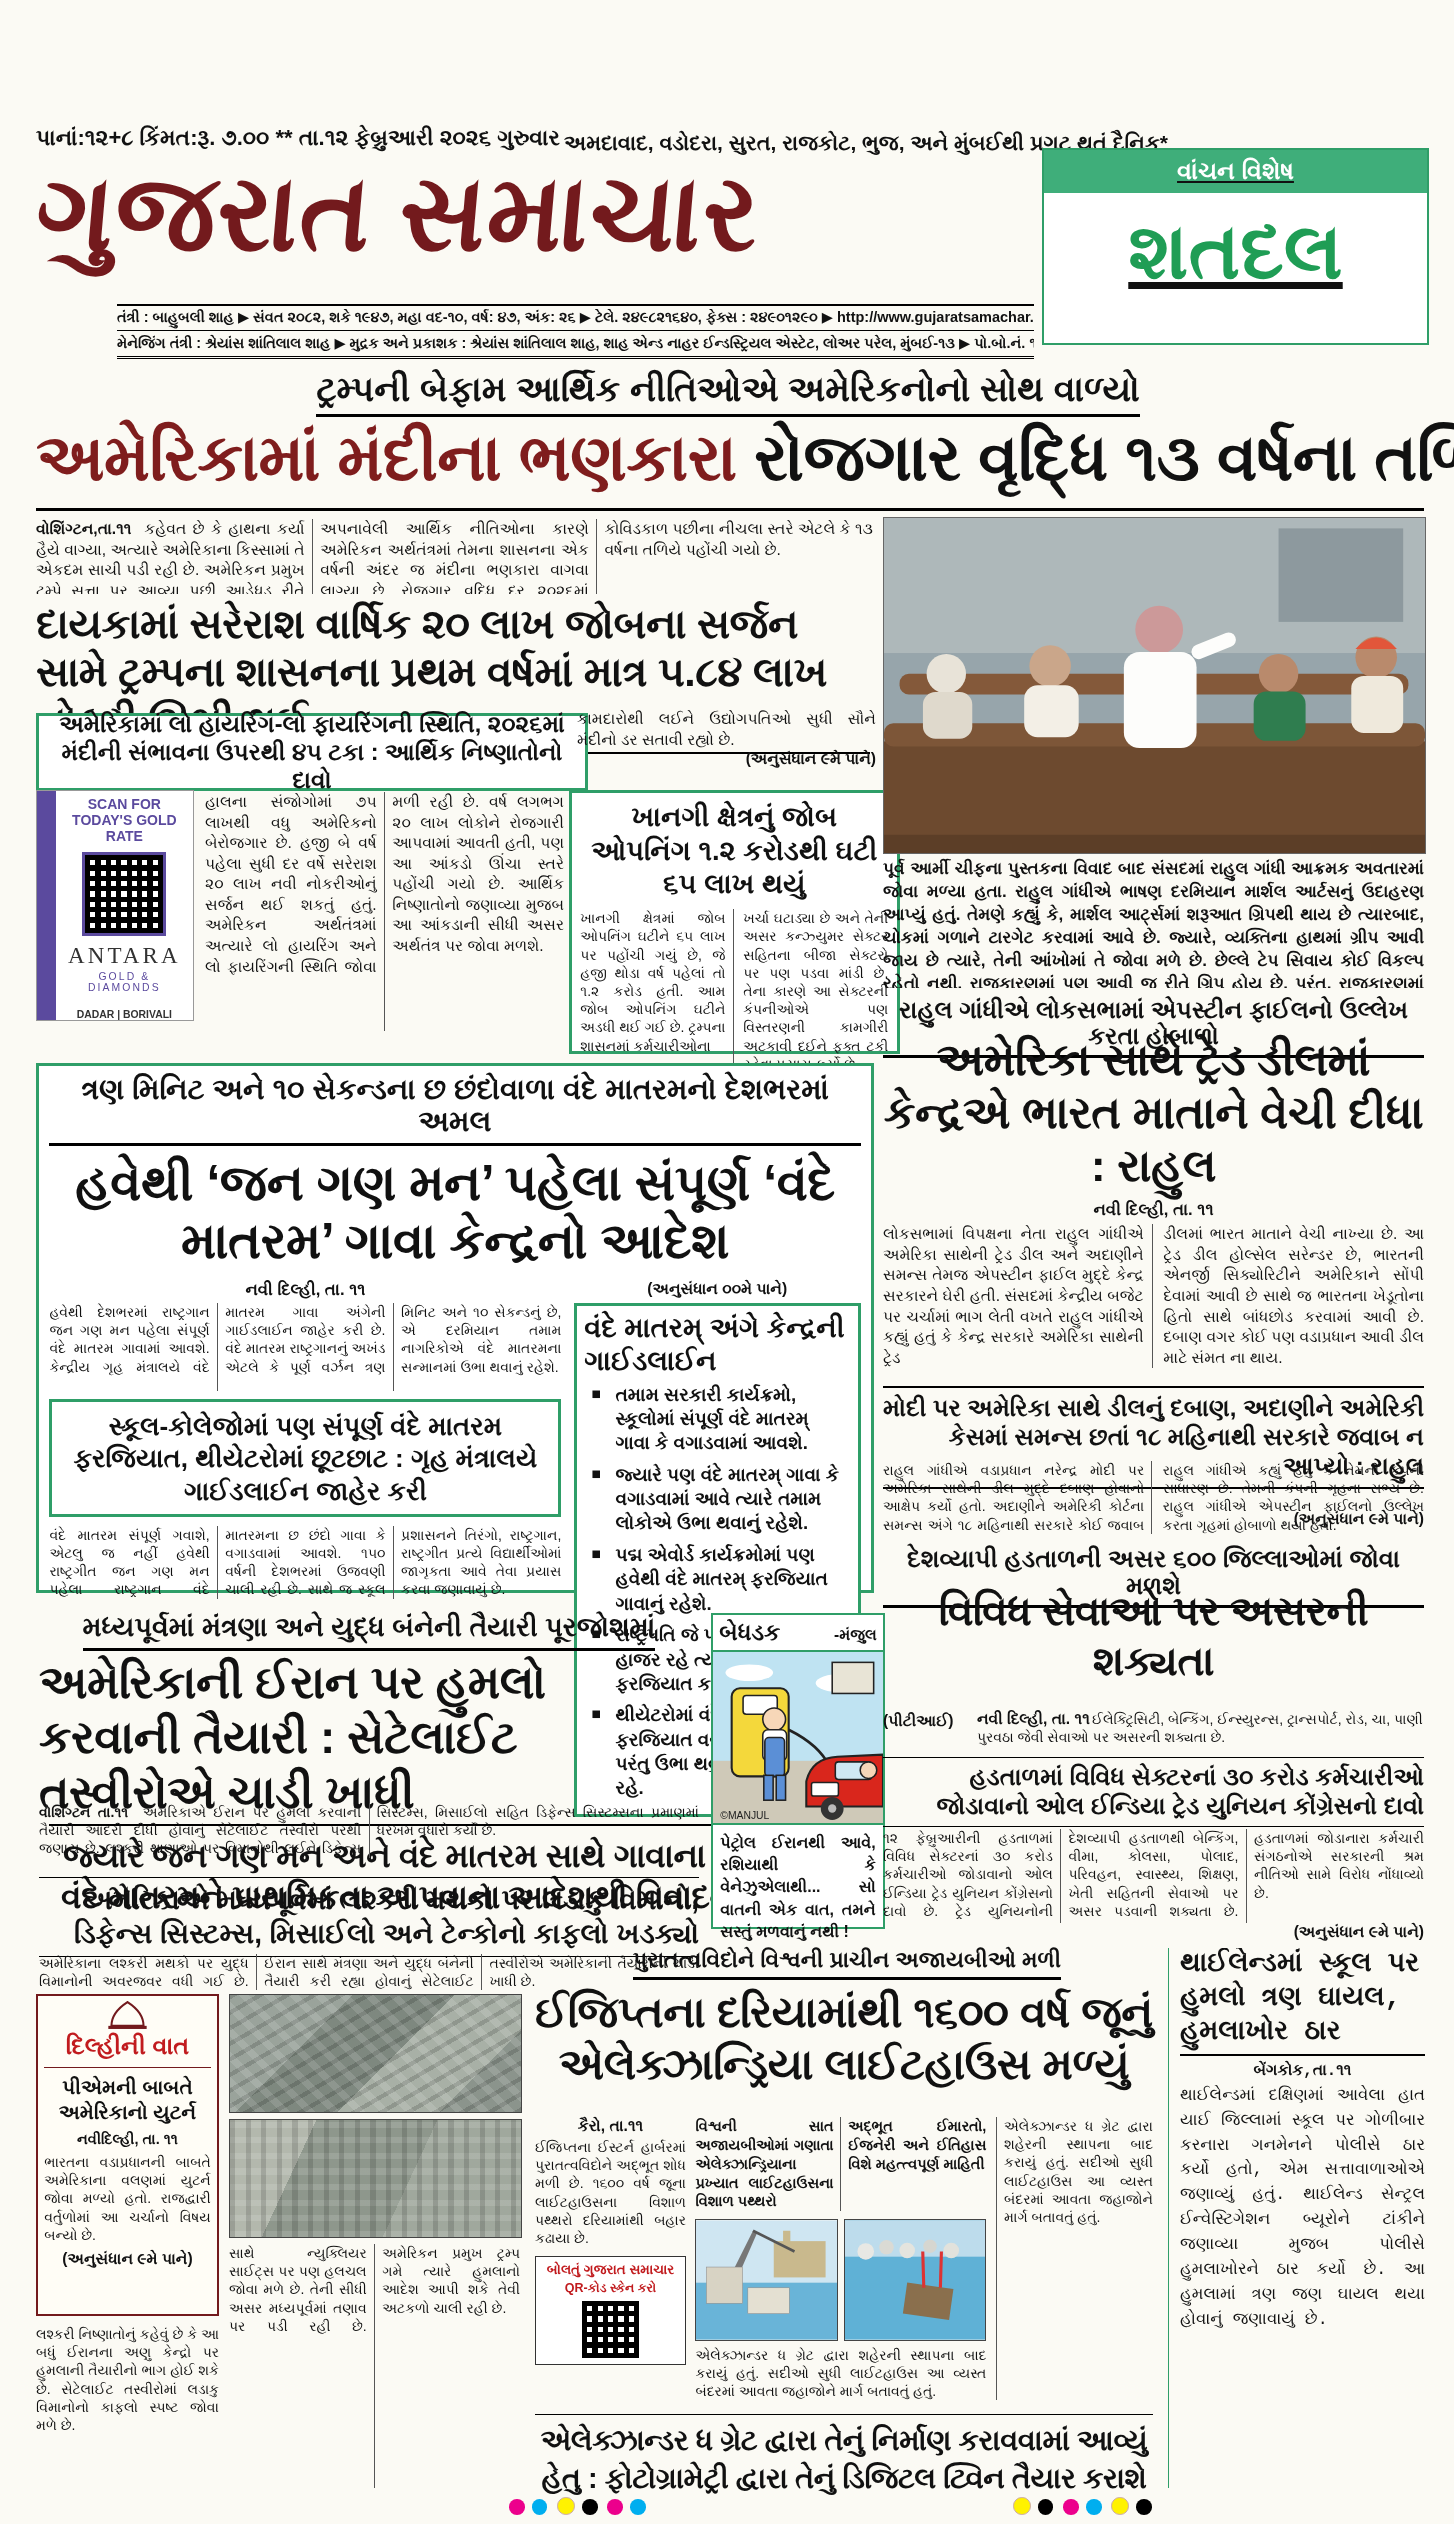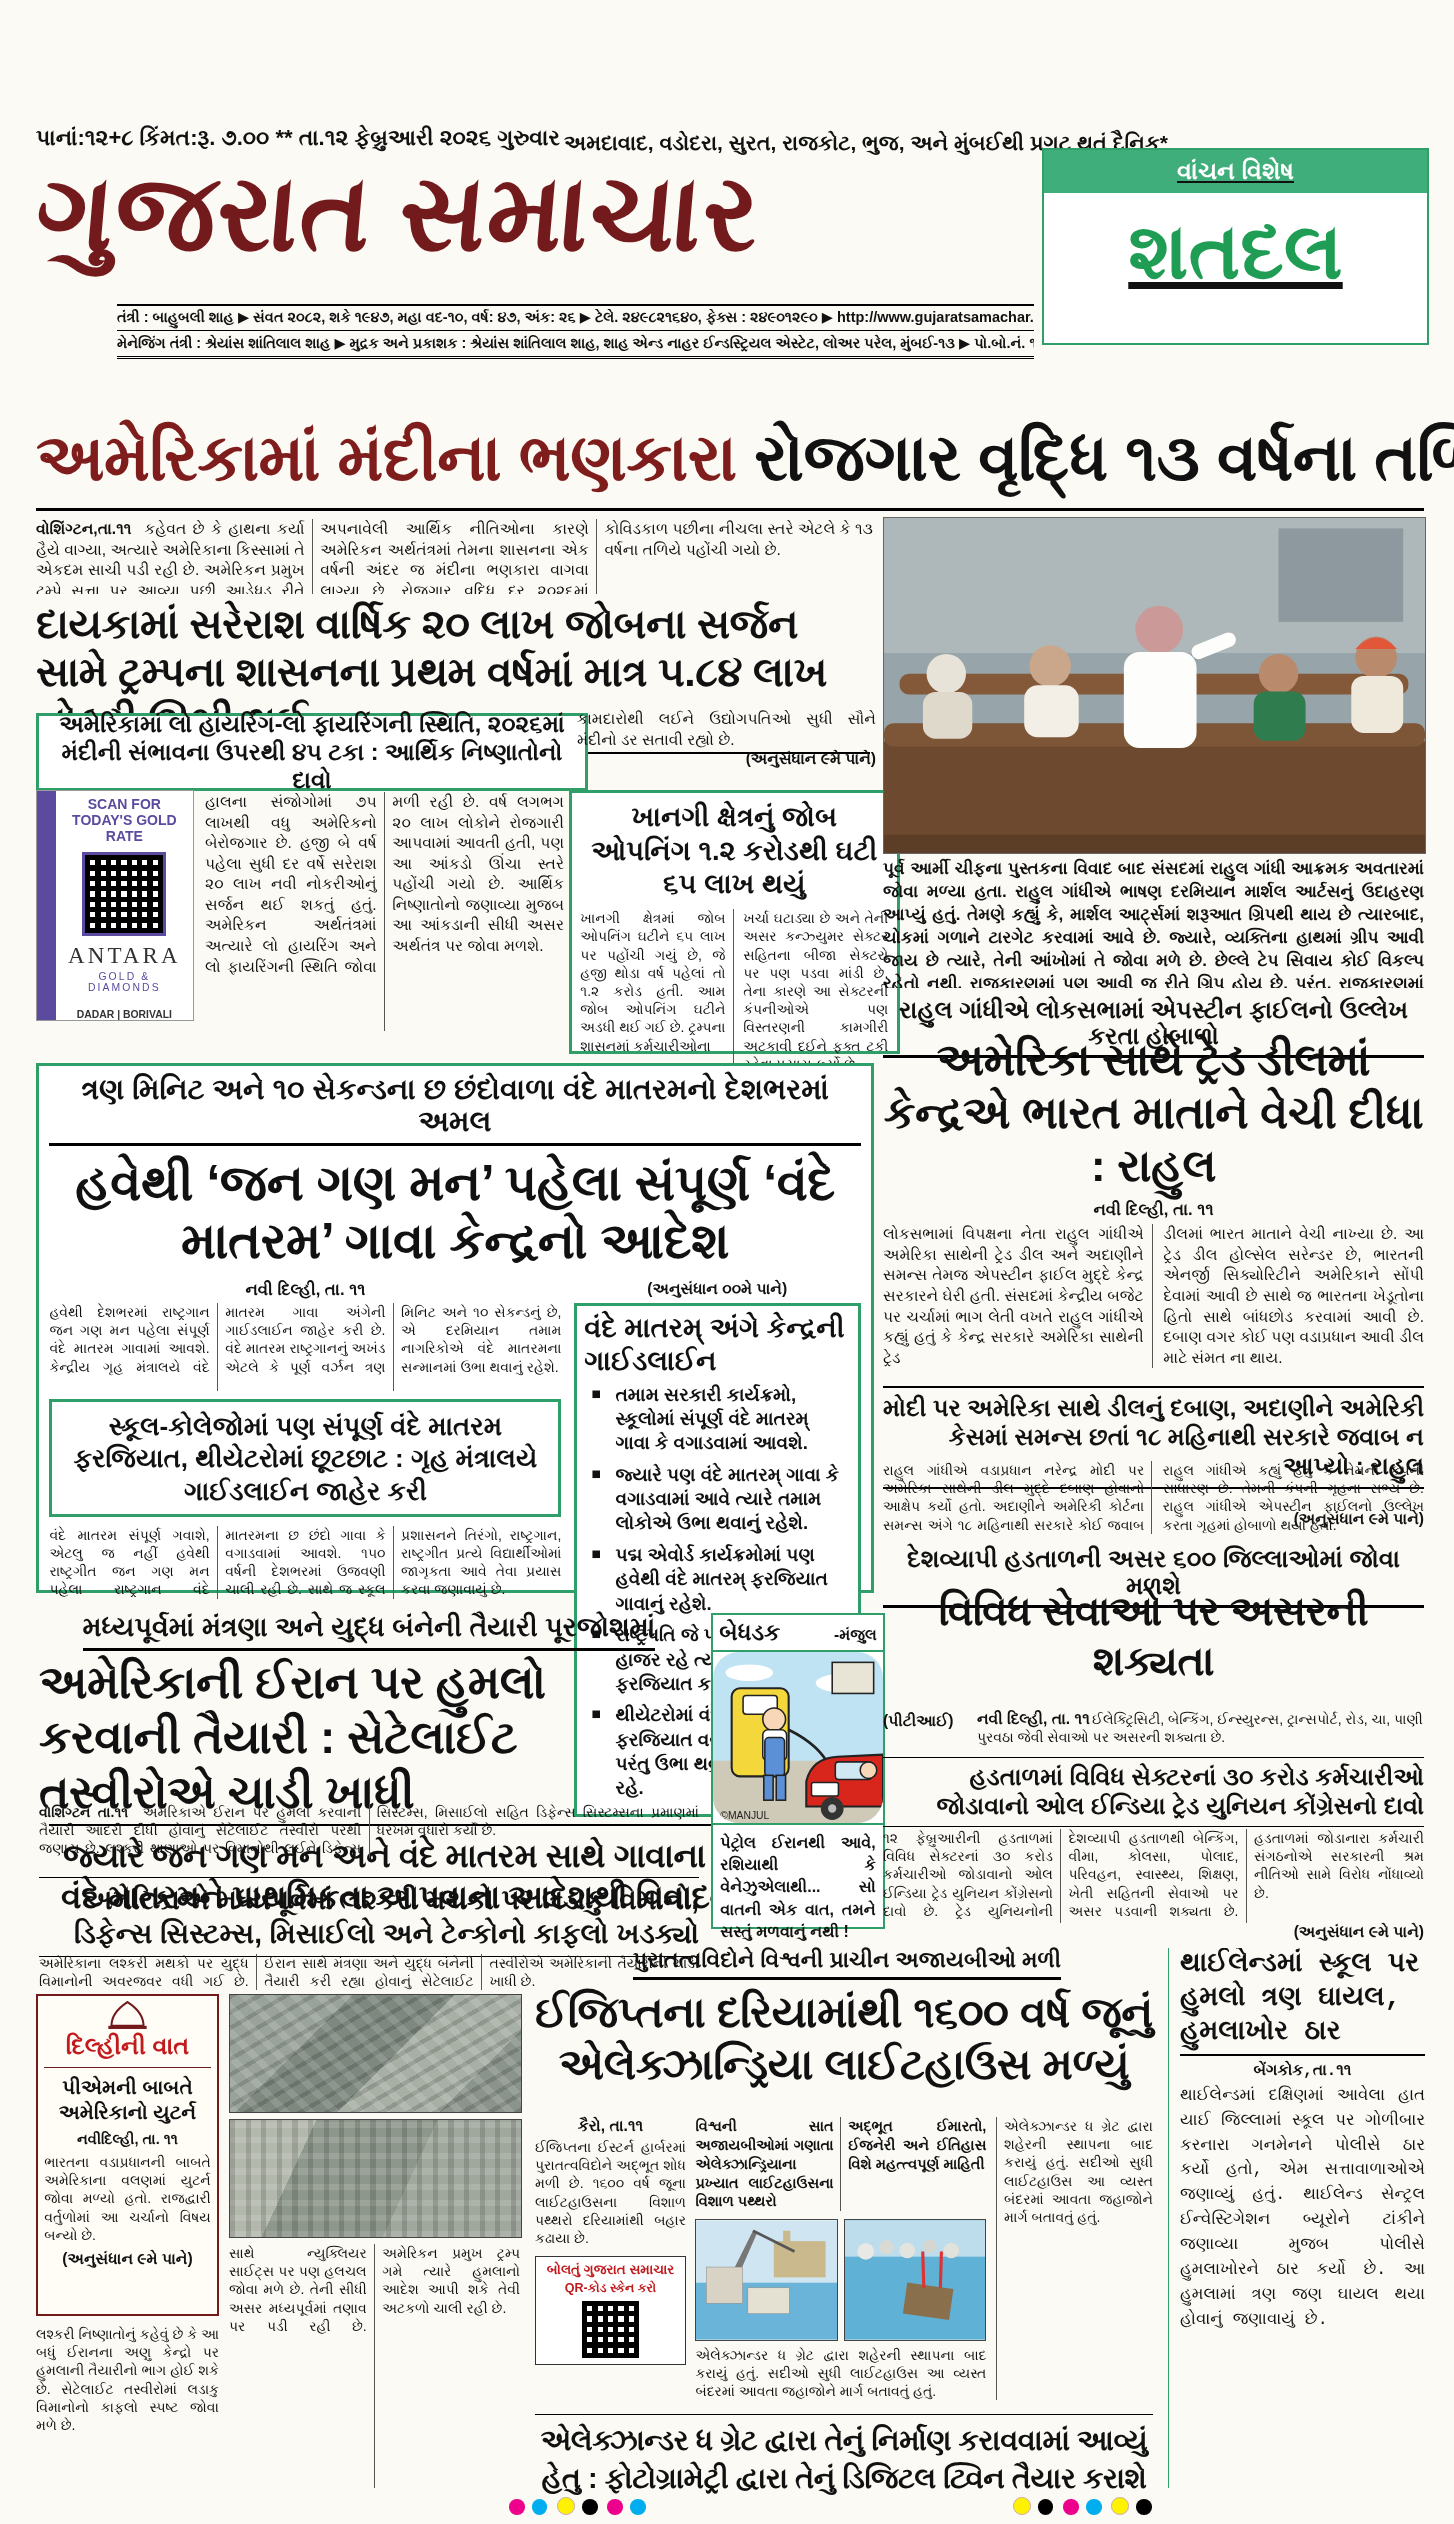--- a/index.html
+++ b/index.html
@@ -46,20 +46,23 @@
     <div style="background:#3fae7a;color:#fff;font-size:24px;font-weight:700;text-align:center;padding:7.3px 0;">વાંચન વિશેષ</div>
     <div style="color:#1f9d55;font-size:78px;font-weight:900;text-align:center;margin-top:14.5px;
                 font-family:'Liberation Serif','DejaVu Serif',serif;">શતદલ</div>
   </div>
 
   <div class="abs" style="left:117px;top:304px;width:917px;border-top:2.1px double #000;border-bottom:3.1px double #000;padding:3.1px 0;">
     <div class="b" style="font-size:14.5px;border-bottom:1.6px solid #000;padding-bottom:4.2px;white-space:nowrap;overflow:hidden;">તંત્રી : બાહુબલી શાહ  ▶  સંવત ૨૦૮૨, શકે ૧૯૪૭, મહા વદ-૧૦, વર્ષ: ૪૭, અંક: ૨૬  ▶  ટેલે. ૨૪૯૮૨૧૬૪૦, ફેક્સ : ૨૪૯૦૧૨૯૦  ▶  http://www.gujaratsamachar.com  MUMBAI</div>
     <div class="b" style="font-size:14.5px;padding-top:4.2px;white-space:nowrap;overflow:hidden;">મેનેજિંગ તંત્રી : શ્રેયાંસ શાંતિલાલ શાહ  ▶  મુદ્રક અને પ્રકાશક : શ્રેયાંસ શાંતિલાલ શાહ, શાહ એન્ડ નાહર ઈન્ડસ્ટ્રિયલ એસ્ટેટ, લોઅર પરેલ, મુંબઈ-૧૩  ▶  પો.બો.નં. ૧૬૩૨૫, R.N.I. Reg. No. 46931/85</div>
   </div>
 
+  <div class="abs kick" style="left:94px;top:370px;width:1268px;font-size:35px;">
+    <span>ટ્રમ્પની બેફામ આર્થિક નીતિઓએ અમેરિકનોનો સોથ વાળ્યો</span>
+  </div>
 
   <div class="abs headline" style="left:36px;top:422px;width:1388px;font-size:65px;white-space:nowrap;">
     <span style="color:#7f1d1d;">અમેરિકામાં મંદીના ભણકારા</span><span> રોજગાર વૃદ્ધિ ૧૩ વર્ષના તળિયે</span>
   </div>
   <div class="abs rule" style="left:36px;top:508px;width:1388px;height:2.6px;"></div>
 
   <div class="abs" style="left:36px;top:519px;width:837px;height:75px;overflow:hidden;">
     <div class="bt j cols3"><span class="b">વોશિંગ્ટન,તા.૧૧</span>&nbsp;
       <span>કહેવત છે કે હાથના કર્યા હૈયે વાગ્યા, અત્યારે અમેરિકાના કિસ્સામાં તે એકદમ સાચી પડી રહી છે. અમેરિકન પ્રમુખ ટ્રમ્પે સત્તા પર આવ્યા પછી આડેધડ રીતે અપનાવેલી આર્થિક નીતિઓના કારણે અમેરિકન અર્થતંત્રમાં તેમના શાસનના એક વર્ષની અંદર જ મંદીના ભણકારા વાગવા લાગ્યા છે. રોજગાર વૃદ્ધિ દર ૨૦૨૬માં કોવિડકાળ પછીના નીચલા સ્તરે એટલે કે ૧૩ વર્ષના તળિયે પહોંચી ગયો છે.</span></div>
   </div>
@@ -225,21 +228,21 @@
   </div>
   <div class="abs" style="left:36px;top:2325px;width:183px;height:161px;overflow:hidden;">
     <div class="sm j">લશ્કરી નિષ્ણાતોનું કહેવું છે કે આ બધું ઈરાનના અણુ કેન્દ્રો પર હુમલાની તૈયારીનો ભાગ હોઈ શકે છે. સેટેલાઈટ તસ્વીરોમાં લડાકુ વિમાનોનો કાફલો સ્પષ્ટ જોવા મળે છે.</div>
   </div>
 
   <div class="abs gbox" style="left:711px;top:1613px;width:170px;height:312px;border-width:2.1px;">
     <div style="display:flex;justify-content:space-between;align-items:baseline;border-bottom:2.1px solid #2f9e68;padding:4.2px 6.2px;">
       <span class="xb" style="font-size:23px;">બેધડક</span>
       <span class="b" style="font-size:15.6px;">-મંજુલ</span>
     </div>
-    <div style="height:171px;overflow:hidden;border-radius:26px;">
+    <div style="height:171px;overflow:hidden;">
       <svg viewBox="0 0 328 330" width="170" height="171">
         <rect width="328" height="330" fill="#bfe3f2"></rect>
         <ellipse cx="70" cy="40" rx="46" ry="16" fill="#fff"></ellipse>
           <ellipse cx="250" cy="60" rx="52" ry="18" fill="#fff"></ellipse>
         <rect x="0" y="210" width="328" height="120" fill="#cfc9b8"></rect>
         <rect x="230" y="20" width="80" height="60" fill="#e8e4d6" stroke="#222" stroke-width="3"></rect>
 
         <rect x="36" y="70" width="110" height="170" rx="16" fill="#f4d83b" stroke="#222" stroke-width="4"></rect>
         <rect x="58" y="84" width="66px" height="36" rx="6" fill="#fff" stroke="#222" stroke-width="3"></rect>
 

